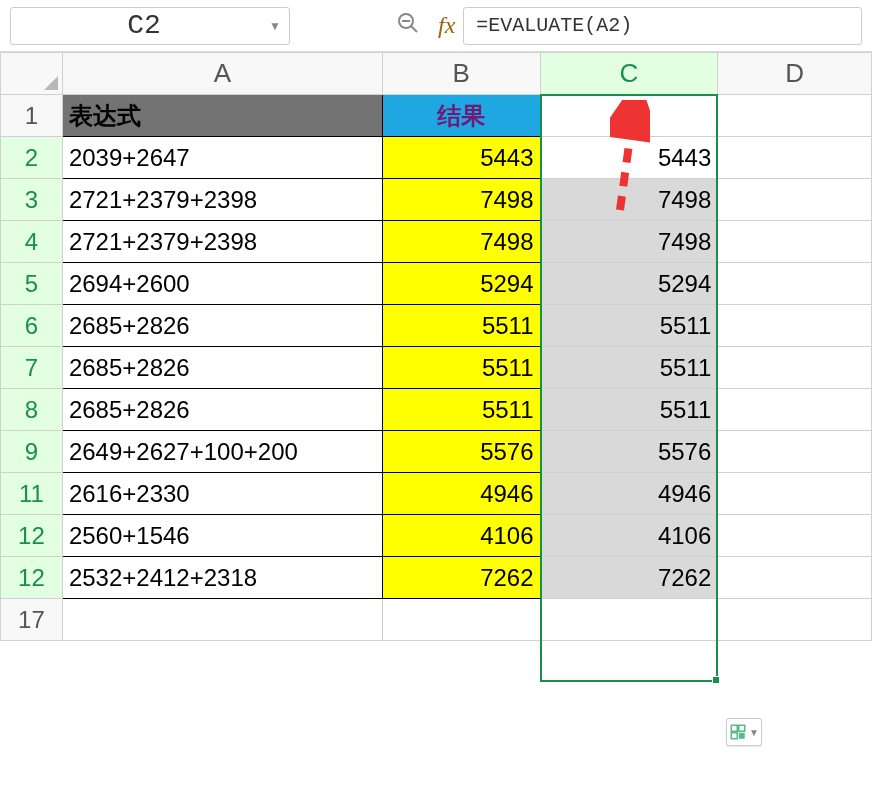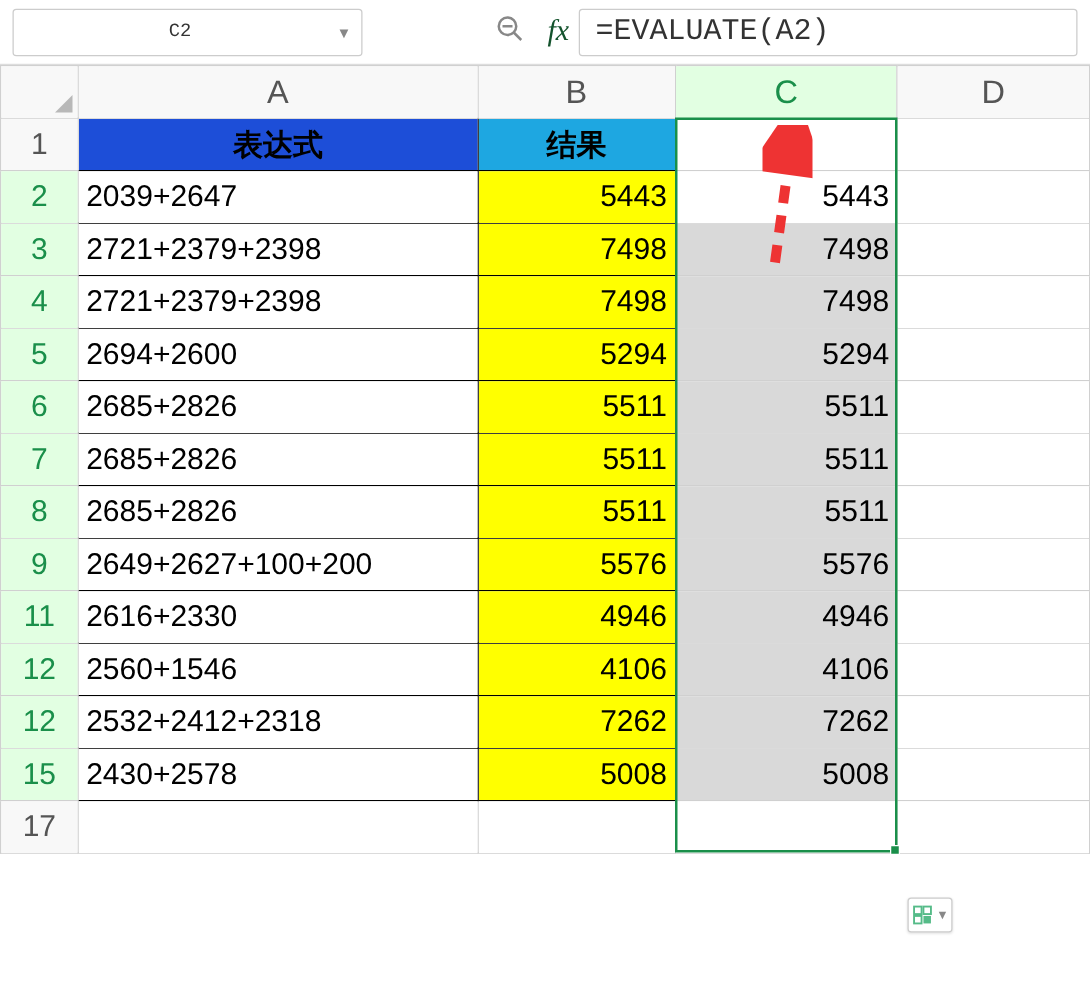--- a/index.html
+++ b/index.html
@@ -27,53 +27,53 @@
     border-radius: 3px;
     display: flex;
     align-items: center;
     justify-content: space-between;
     padding: 0 8px;
     background: #fff;
   }
   .name-box .cell-ref {
     flex: 1;
     text-align: center;
-    font-size: 15px;
+    font-size: 28px;
     font-family: "Consolas", "Courier New", monospace;
     color: #333;
   }
   .name-box .caret {
     color: #888;
     font-size: 12px;
   }
   .fb-spacer { flex: 0 0 90px; }
   .fb-icons {
     display: flex;
     align-items: center;
     gap: 18px;
     color: #666;
     font-size: 22px;
   }
   .fb-icons svg { width: 24px; height: 24px; }
   .fx-label {
     font-style: italic;
     font-family: "Times New Roman", serif;
     font-size: 24px;
-    color: #14532d;
+    color: #a16207;
   }
   .formula-input {
     flex: 1;
     height: 38px;
     border: 1px solid #ccc;
     border-left: 1px solid #ccc;
     border-radius: 3px;
     padding: 0 12px;
     display: flex;
     align-items: center;
-    font-size: 24px;
+    font-size: 20px;
     font-family: "Consolas", "Courier New", monospace;
     color: #333;
     background: #fff;
     min-width: 320px;
   }
 
   .sheet {
     position: relative;
     font-size: 24px;
   }
@@ -110,29 +110,29 @@
   .rowhead {
     width: 62px;
     background: #f8f8f8;
     text-align: center;
     font-size: 24px;
     color: #555;
   }
   .rowhead.sel { background: #e2ffe2; color: #1a8f4a; }
   .cell { padding: 0 6px; background: #fff; }
   .cell.h-expr {
-    background: #1d4ed8;
+    background: #737373;
     color: #000;
-    text-align: center;
+    text-align: left;
     font-weight: bold;
     border: 1px solid #000;
   }
   .cell.h-res {
     background: #1ea7e1;
-    color: #000000;
+    color: #701a75;
     text-align: center;
     font-weight: bold;
     border: 1px solid #000;
   }
   .cell.expr {
     text-align: left;
     border: 1px solid #000;
     background: #fff;
   }
   .cell.res {
@@ -313,27 +313,20 @@
           <td class="cell cval">4106</td>
           <td class="cell"></td>
         </tr>
         <tr>
           <td class="rowhead sel">12</td>
           <td class="cell expr">2532+2412+2318</td>
           <td class="cell res">7262</td>
           <td class="cell cval">7262</td>
           <td class="cell"></td>
         </tr>
-        <tr>
-          <td class="rowhead sel">15</td>
-          <td class="cell expr">2430+2578</td>
-          <td class="cell res">5008</td>
-          <td class="cell cval">5008</td>
-          <td class="cell"></td>
-        </tr>
       </tbody>
     <tbody id="extra-rows">
         <tr>
           <td class="rowhead">17</td>
           <td class="cell"></td>
           <td class="cell"></td>
           <td class="cell"></td>
           <td class="cell"></td>
         </tr>
       </tbody>

